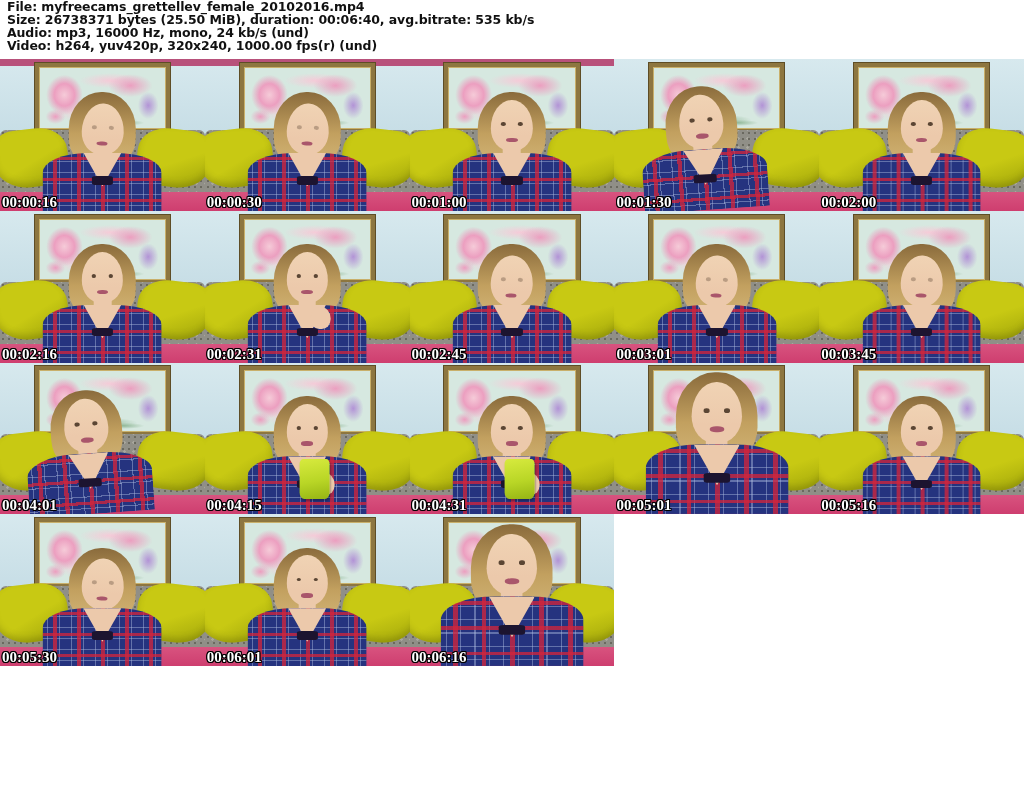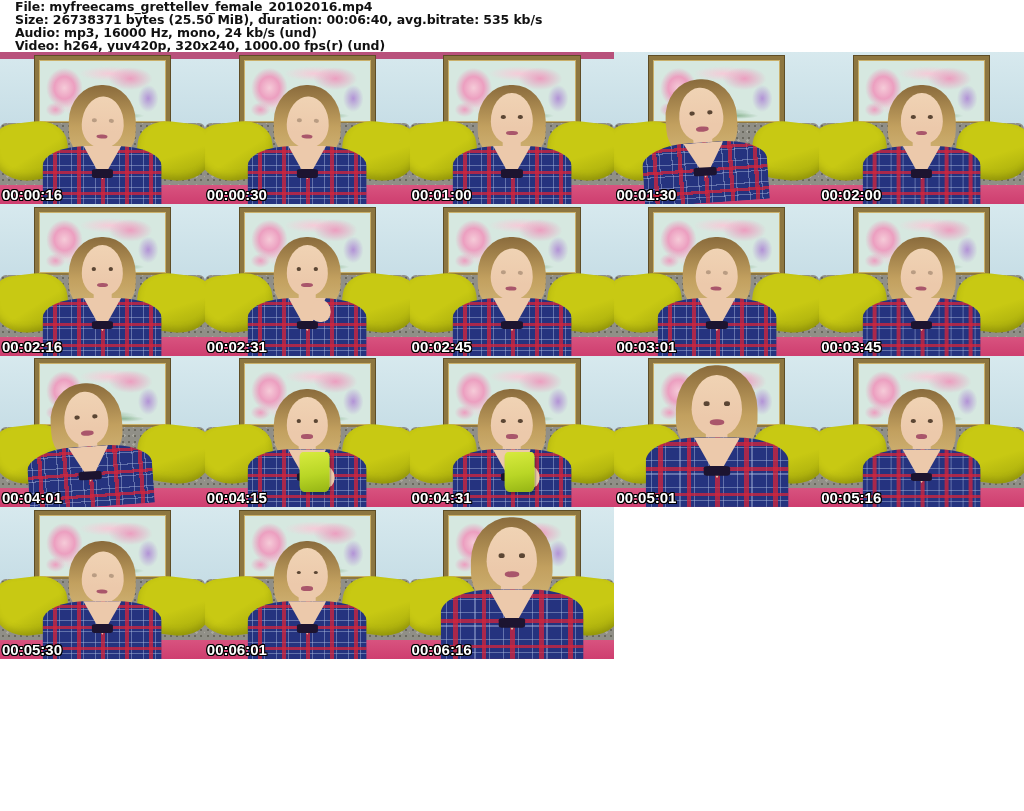--- a/index.html
+++ b/index.html
@@ -1,21 +1,21 @@
 <!DOCTYPE html>
 <html style="--page_bg: #ffffff; --header_text: #111111; --wall: #d7e9ee; --wall_2: #c3dbe4; --top_band: #b8517b; --frame: #8d7640; --frame_dark: #5e4d26; --frame_light: #c9b06a; --art_bg: #d6e8e0; --flower_pink: #ec9fc0; --flower_pale: #f5cbd8; --flower_purple: #b293d6; --leaf_green: #8fb796; --pillow: #c8c913; --pillow_dark: #9ea30a; --couch: #908f87; --couch_dark: #6a695f; --couch_light: #a8a79d; --seat: #ce3e6f; --seat_light: #d8537f; --hair: #c2a05f; --hair_dark: #8a6b3c; --skin: #ecc9ab; --shirt: #25337f; --shirt_red: #d5243a; --shirt_light: #aebde0; --cup: #b9d626; --timestamp_text: #ffffff; --timestamp_outline: #000000;"><head>
 <meta charset="utf-8">
 <style>
   * { margin:0; padding:0; box-sizing:border-box; }
   body { background:#fff; font-family:"DejaVu Sans","Liberation Sans",sans-serif; }
 
   .sheet { position:relative; width:1024px; height:811px; background:var(--page_bg,#fff); overflow:hidden; }
 
   
-  .meta { height:52px; padding-left:15px; padding-top:0; color:var(--header_text,#111); }
+  .meta { height:59px; padding-left:7px; padding-top:0; color:var(--header_text,#111); }
   .meta-line { font-size:12.5px; line-height:13px; font-weight:bold; white-space:nowrap; letter-spacing:-0.1px; }
 
   
   .grid { display:grid; width:1024px; height:759px;
           grid-template-columns:repeat(5,1fr); grid-template-rows:repeat(5,1fr); }
 
   .thumb { position:relative; overflow:hidden; box-shadow:inset 0 1px 0 rgba(20,10,20,.35); }
 
   
   .wall { position:absolute; inset:0; z-index:0;
@@ -97,21 +97,21 @@
   .pose-down .face::before { opacity:.35; }
   .pose-lean-left  .person { transform:translateX(-58%) rotate(-4deg) scale(1.05); }
   .pose-lean-right .person { transform:translateX(-43%) rotate(4deg) scale(1.1); }
   .pose-close .person { transform:translateX(-50%) scale(1.2); }
   .pose-hand .hand { display:block; }
   .pose-cup .cup   { display:block; }
   .pose-cup .hand  { display:block; bottom:16%; left:56%; }
 
   
   .ts { position:absolute; left:2px; bottom:0; z-index:6;
-        font-family:Liberation Sans, sans-serif;
+        font-family:Liberation Serif, serif;
         font-weight:bold; font-size:15px; line-height:18px;
         color:var(--timestamp_text,#fff);
         text-shadow:
           -1px -1px 0 var(--timestamp_outline,#000), 1px -1px 0 var(--timestamp_outline,#000),
           -1px  1px 0 var(--timestamp_outline,#000), 1px  1px 0 var(--timestamp_outline,#000),
            0 -1px 0 var(--timestamp_outline,#000), 0 1px 0 var(--timestamp_outline,#000),
           -1px 0 0 var(--timestamp_outline,#000), 1px 0 0 var(--timestamp_outline,#000); }
 </style>
 </head>
 <body>

